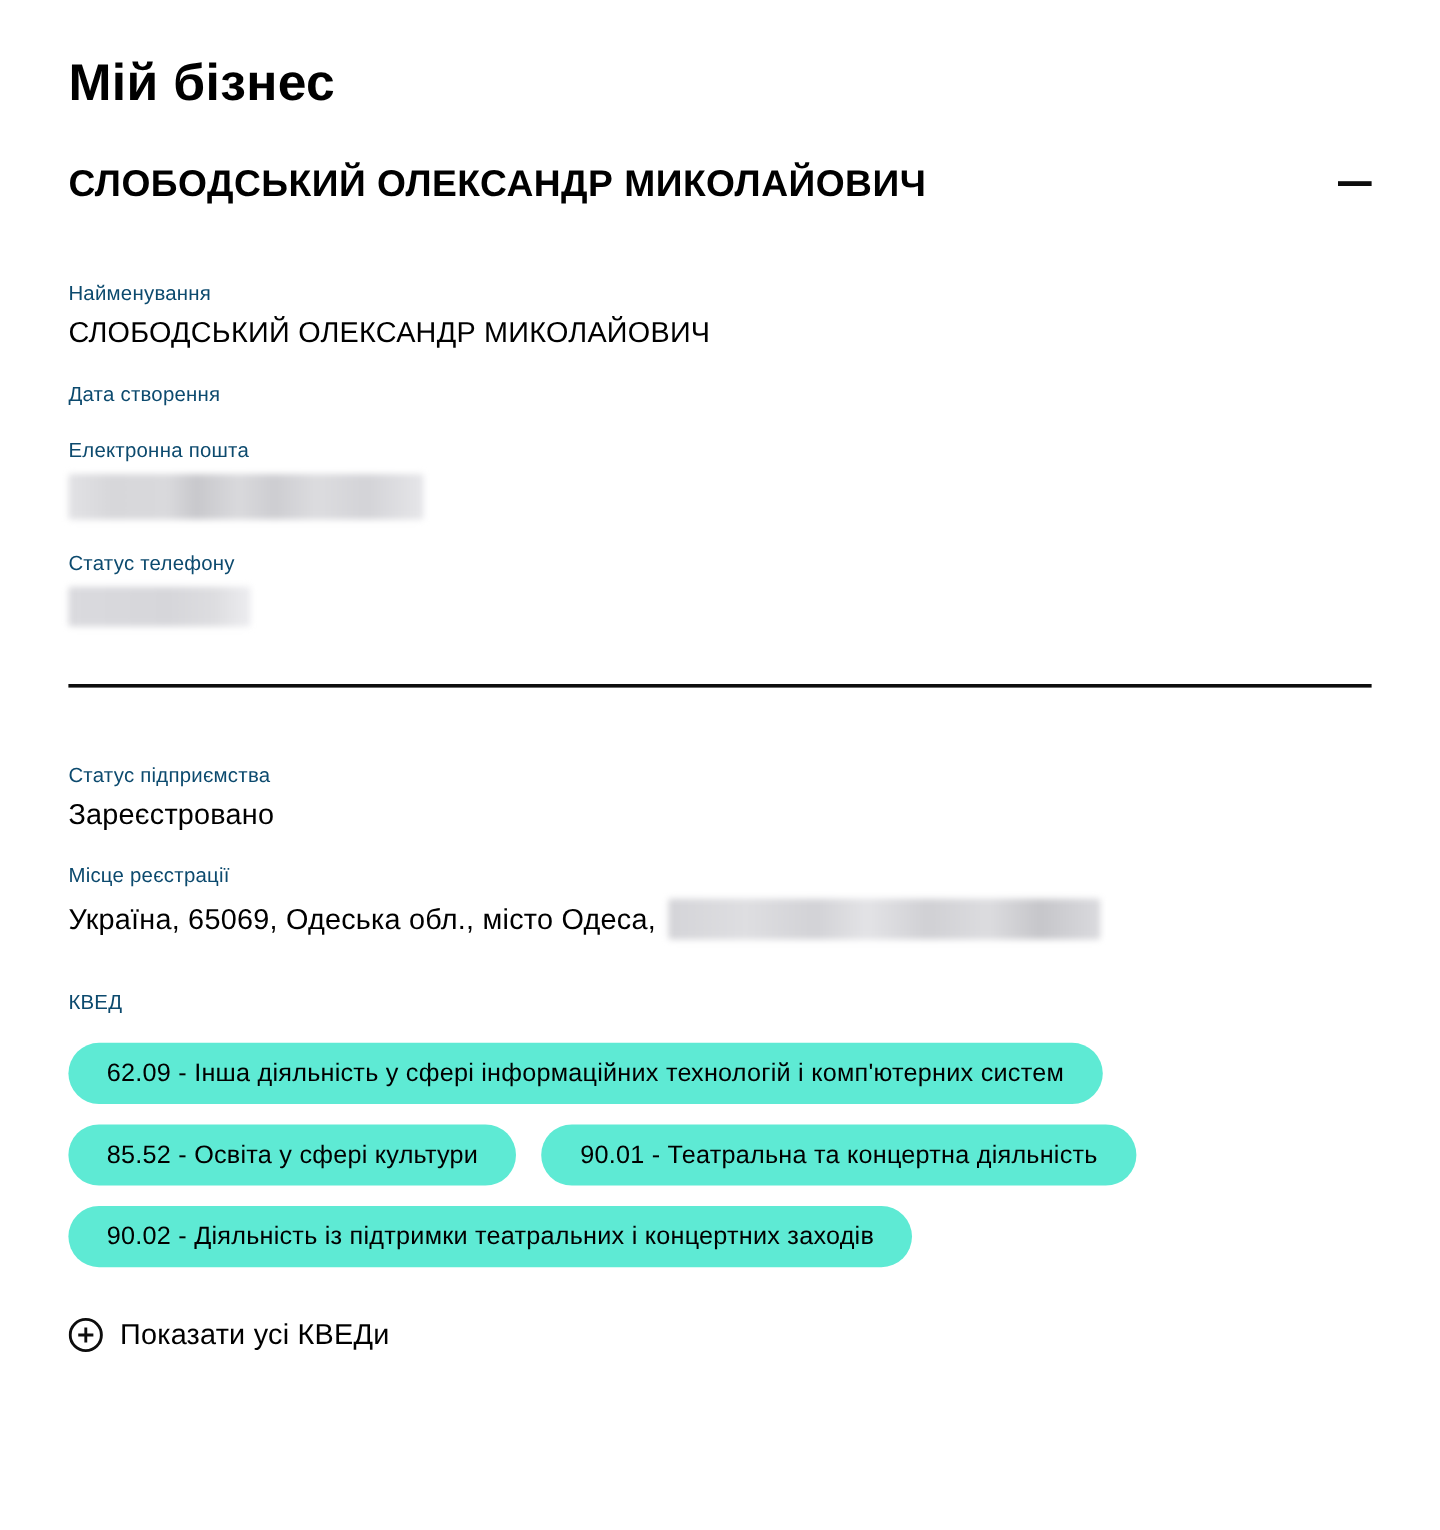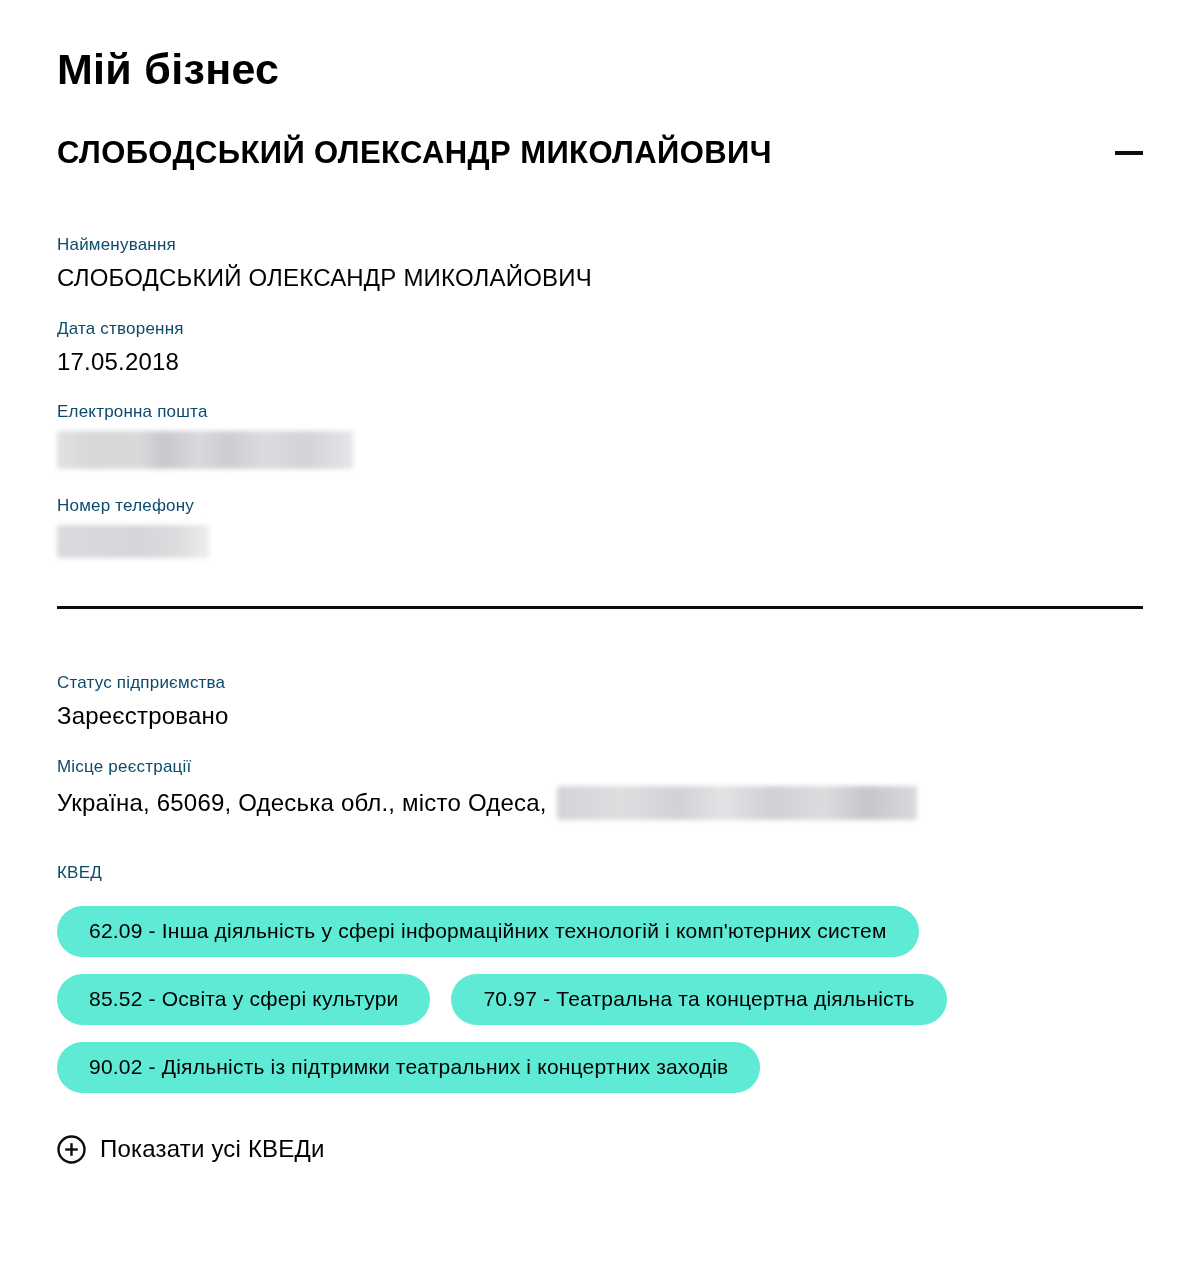--- a/index.html
+++ b/index.html
@@ -150,30 +150,29 @@
     </button>
   </div>
 
   <div class="field first">
     <div class="field-label">Найменування</div>
     <div class="field-value">СЛОБОДСЬКИЙ ОЛЕКСАНДР МИКОЛАЙОВИЧ</div>
   </div>
 
   <div class="field">
     <div class="field-label">Дата створення</div>
-    <div class="field-value">17.05.2018</div>
   </div>
 
   <div class="field">
     <div class="field-label">Електронна пошта</div>
     <div class="redaction email"></div>
   </div>
 
   <div class="field">
-    <div class="field-label">Номер телефону</div>
+    <div class="field-label">Статус телефону</div>
     <div class="redaction phone"></div>
   </div>
 
   <div class="divider"></div>
 
   <div class="field first">
     <div class="field-label">Статус підприємства</div>
     <div class="field-value">Зареєстровано</div>
   </div>
 
@@ -183,21 +182,21 @@
       <span>Україна, 65069, Одеська обл., місто Одеса,</span>
       <span class="redaction address"></span>
     </div>
   </div>
 
   <div class="kved-section">
     <div class="field-label">КВЕД</div>
     <div class="pills">
       <span class="pill">62.09 - Інша діяльність у сфері інформаційних технологій і комп'ютерних систем</span>
       <span class="pill">85.52 - Освіта у сфері культури</span>
-      <span class="pill">70.97 - Театральна та концертна діяльність</span>
+      <span class="pill">90.01 - Театральна та концертна діяльність</span>
       <span class="pill">90.02 - Діяльність із підтримки театральних і концертних заходів</span>
     </div>
 
     <button class="show-all">
       <svg class="plus-icon-svg" width="29" height="29" viewBox="0 0 29 29" fill="none" xmlns="http://www.w3.org/2000/svg">
         <circle cx="14.5" cy="14.5" r="13" stroke="#0d0d0d" stroke-width="2.4"></circle>
         <line x1="14.5" y1="8.2" x2="14.5" y2="20.8" stroke="#0d0d0d" stroke-width="2.4"></line>
         <line x1="8.2" y1="14.5" x2="20.8" y2="14.5" stroke="#0d0d0d" stroke-width="2.4"></line>
       </svg>
       <span>Показати усі КВЕДи</span>

